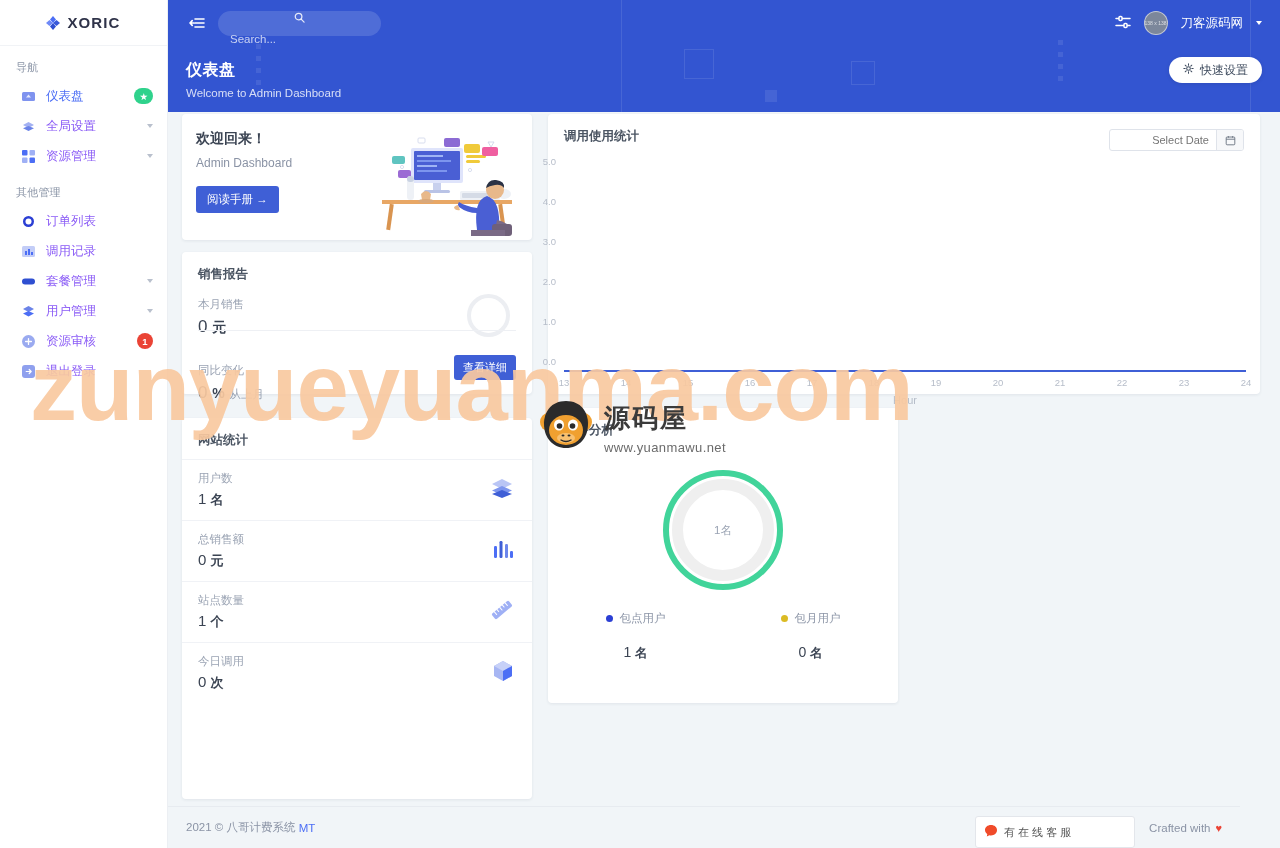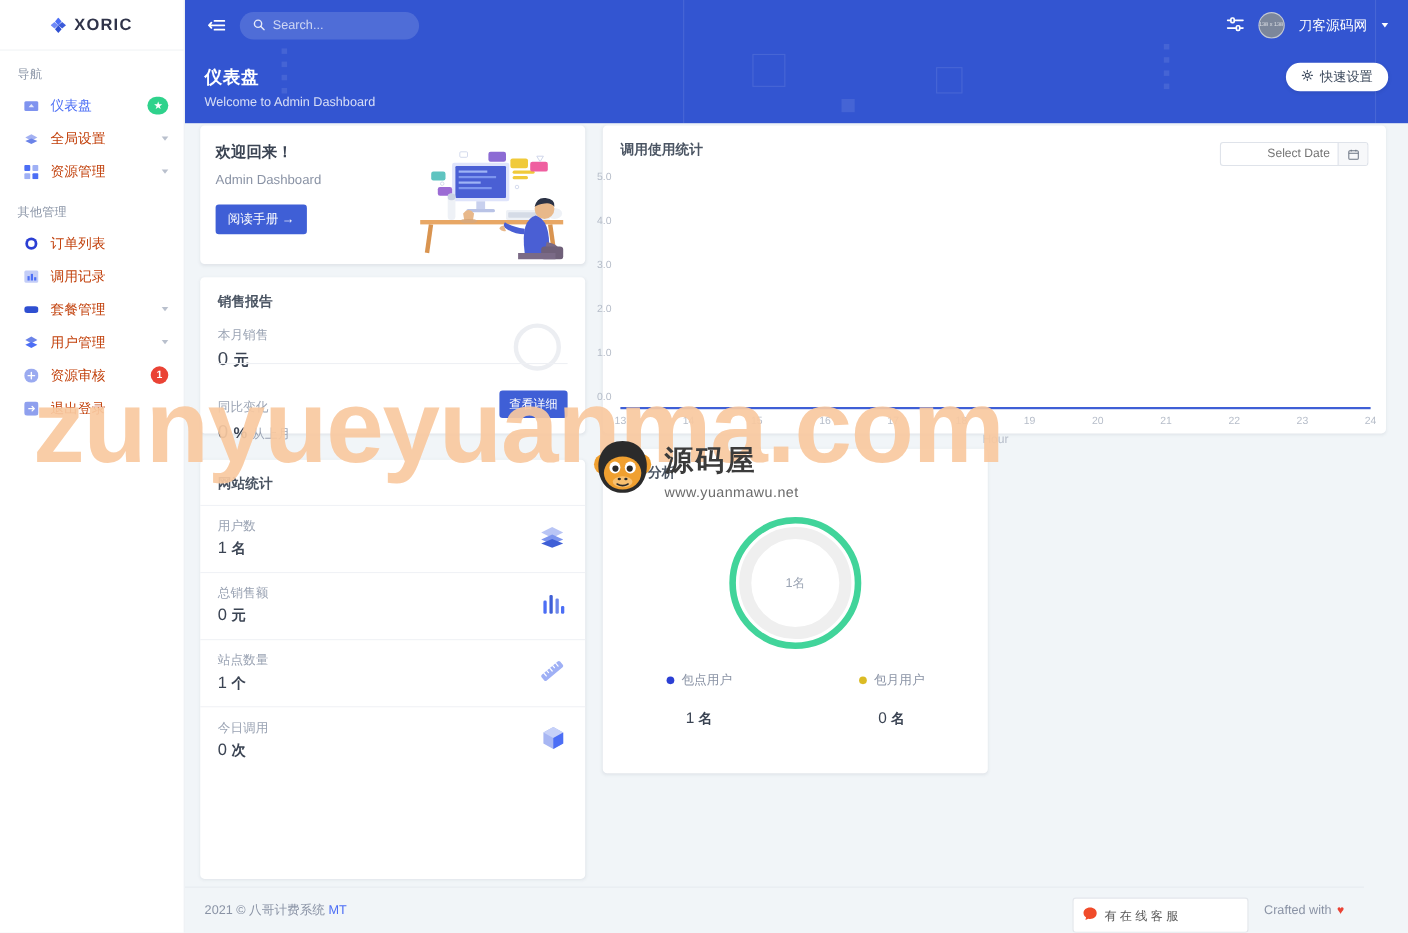--- a/index.html
+++ b/index.html
@@ -25,21 +25,21 @@
   .brand-mark svg { display: block; }
   .brand-text { font-size: 15px; font-weight: bold; letter-spacing: 1.1px; color: #2f3349; }
   .nav-section {
     font-size: 11px; color: #8a94a6; padding: 14px 0 6px 16px; letter-spacing: .2px;
   }
   .nav-item {
     display: flex; align-items: center; height: 30px; padding: 0 14px 0 22px;
     gap: 11px; cursor: pointer; position: relative;
   }
   .nav-item .ic { width: 13px; height: 13px; flex: 0 0 13px; position: relative; }
-  .nav-label { font-size: 12.5px; color: #c2410c; flex: 1; white-space: nowrap; }
+  .nav-label { font-size: 12.5px; color: #8b5cf6; flex: 1; white-space: nowrap; }
   .nav-item.active .nav-label { color: #4c6ef5; }
   .chev {
     width: 0; height: 0; border-left: 3.5px solid transparent;
     border-right: 3.5px solid transparent; border-top: 4px solid #b9c0cd;
   }
   .badge {
     min-width: 16px; height: 16px; border-radius: 9px; color: #fff;
     font-size: 9.5px; display: flex; align-items: center; justify-content: center;
     padding: 0 5px; font-weight: bold;
   }
@@ -53,21 +53,21 @@
   #topbar .deco.filled { background: rgba(255,255,255,.09); border: none; }
   .topbar-row {
     position: relative; height: 46px; display: flex; align-items: center;
     padding: 0 18px; z-index: 2;
   }
   .collapse-btn { width: 22px; height: 22px; display: flex; align-items: center;
     justify-content: center; cursor: pointer; color: #fff; }
   .searchbox {
     margin-left: 10px; width: 163px; height: 25px; border-radius: 13px;
     background: rgba(255,255,255,.14); display: flex; align-items: center;
-    gap: 7px; padding: 0 12px; cursor: text;
+    gap: 7px; padding: 0 12px; cursor: text; flex-direction: column;
   }
   .searchbox input {
     border: none; background: transparent; outline: none; color: #fff;
     font-size: 11.5px; width: 100%; font-family: inherit;
   }
   .searchbox input::placeholder { color: rgba(255,255,255,.72); }
   .topbar-right { margin-left: auto; display: flex; align-items: center; gap: 13px; }
   .avatar {
     width: 24px; height: 24px; border-radius: 50%; background: #7c879b;
     border: 1.5px solid rgba(255,255,255,.55); display: flex;

